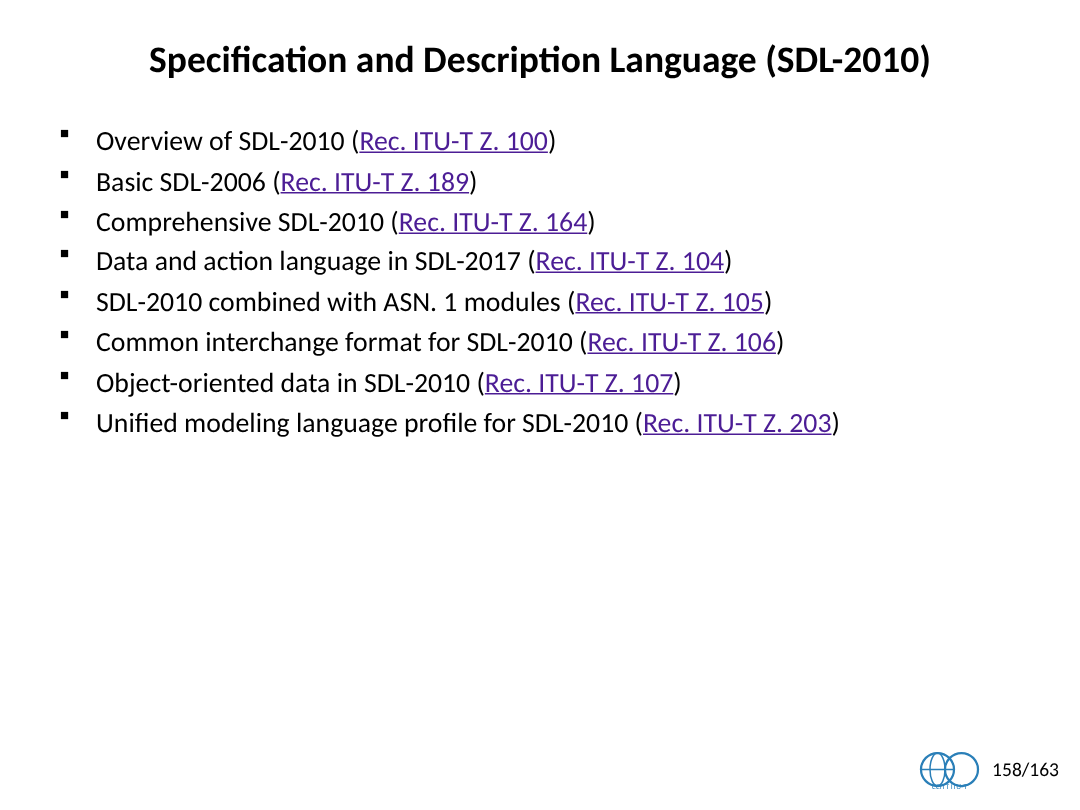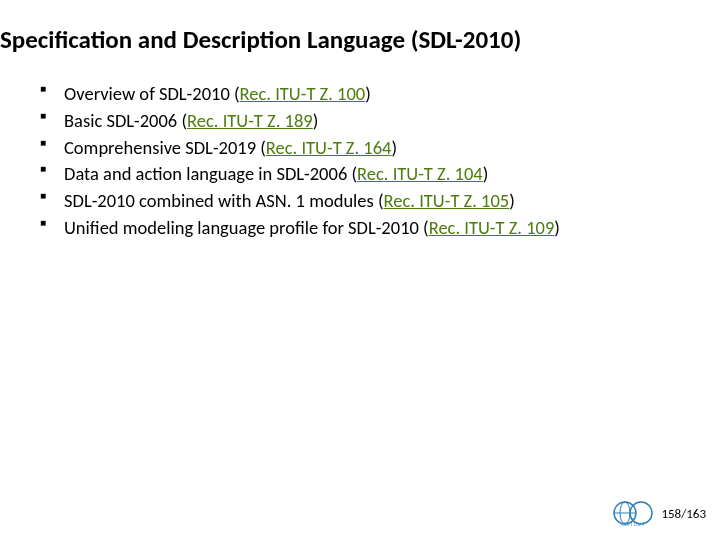--- a/index.html
+++ b/index.html
@@ -9,20 +9,21 @@
     height: 540px;
     background: #fff;
     font-family: Calibri, "Segoe UI", Arial, sans-serif;
     color: #000;
     position: relative;
     overflow: hidden;
   }
   .title {
     font-weight: 700;
     font-size: 25px;
+    text-align: center;
     padding-top: 24px;
     padding-bottom: 8px;
     letter-spacing: 0;
   }
   .content {
     padding: 18px 40px 0 38px;
   }
   ul.bullets {
     list-style: none;
     margin: 0;
@@ -38,21 +39,21 @@
   ul.bullets li::before {
     content: "■";
     position: absolute;
     left: 2px;
     top: 1px;
     font-size: 10px;
     color: #000;
   }
   .ref {
     text-decoration: underline;
-    color: #4d7c0f;
+    color: #4c1d95;
   }
   .footer {
     position: absolute;
     right: 14px;
     bottom: 12px;
     display: flex;
     align-items: center;
     gap: 6px;
   }
   .pagenum {
@@ -67,24 +68,26 @@
 </style>
 </head>
 <body>
 
 <div class="title">Specification and Description Language (SDL-2010)</div>
 
 <div class="content">
   <ul class="bullets">
     <li><span>Overview of SDL-2010 (</span><span class="ref">Rec. ITU-T Z. 100</span><span>)</span></li>
     <li><span>Basic SDL-2006 (</span><span class="ref">Rec. ITU-T Z. 189</span><span>)</span></li>
-    <li><span>Comprehensive SDL-2019 (</span><span class="ref">Rec. ITU-T Z. 164</span><span>)</span></li>
-    <li><span>Data and action language in SDL-2006 (</span><span class="ref">Rec. ITU-T Z. 104</span><span>)</span></li>
+    <li><span>Comprehensive SDL-2010 (</span><span class="ref">Rec. ITU-T Z. 164</span><span>)</span></li>
+    <li><span>Data and action language in SDL-2017 (</span><span class="ref">Rec. ITU-T Z. 104</span><span>)</span></li>
     <li><span>SDL-2010 combined with ASN. 1 modules (</span><span class="ref">Rec. ITU-T Z. 105</span><span>)</span></li>
-    <li><span>Unified modeling language profile for SDL-2010 (</span><span class="ref">Rec. ITU-T Z. 109</span><span>)</span></li>
+    <li><span>Common interchange format for SDL-2010 (</span><span class="ref">Rec. ITU-T Z. 106</span><span>)</span></li>
+    <li><span>Object-oriented data in SDL-2010 (</span><span class="ref">Rec. ITU-T Z. 107</span><span>)</span></li>
+    <li><span>Unified modeling language profile for SDL-2010 (</span><span class="ref">Rec. ITU-T Z. 203</span><span>)</span></li>
   </ul>
 </div>
 
 <div class="footer">
   <span class="logo" title="CCITT / ITU-T anniversary logo">
     <svg viewBox="0 0 44 30" width="44" height="30">
       <ellipse cx="14" cy="15" rx="11" ry="11" fill="none" stroke="#2a7fb8" stroke-width="1.5"></ellipse>
       <ellipse cx="14" cy="15" rx="5" ry="11" fill="none" stroke="#2a7fb8" stroke-width="1"></ellipse>
       <line x1="3" y1="15" x2="25" y2="15" stroke="#2a7fb8" stroke-width="1"></line>
       <ellipse cx="30" cy="15" rx="11" ry="11" fill="none" stroke="#2a7fb8" stroke-width="1.5"></ellipse>

